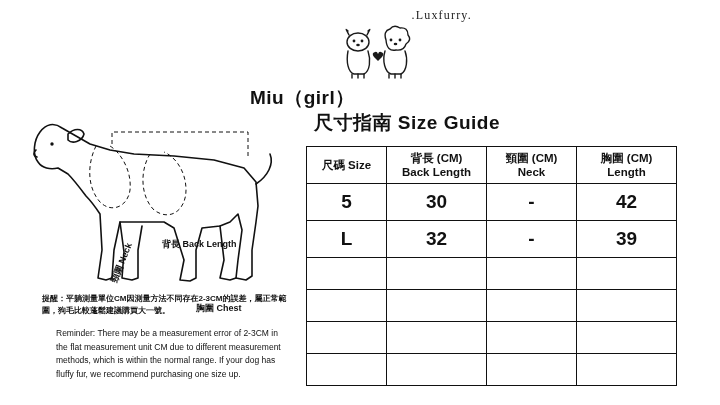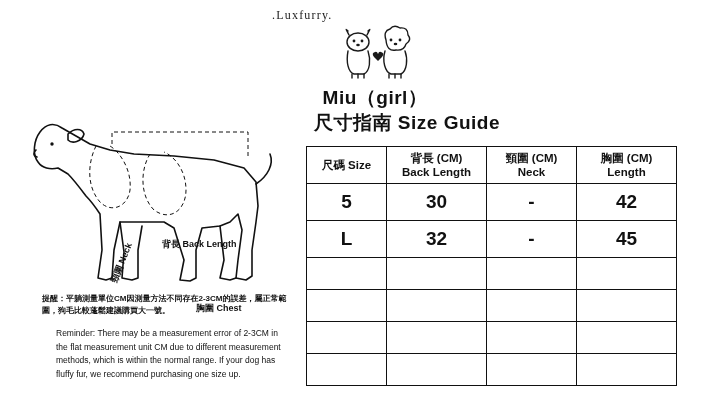--- a/index.html
+++ b/index.html
@@ -15,40 +15,39 @@
     color: #111111;
     position: relative;
   }
 
   
   #brand-block {
     position: absolute;
     left: 272px;
     top: 8px;
     width: 200px;
-    text-align: left;
+    text-align: right;
   }
   #brand-wordmark {
     font-family: "Liberation Serif", serif;
     font-size: 12px;
     letter-spacing: 1.2px;
     color: #222;
   }
   #logo-svg {
     display: block;
     margin: 1px auto 0 auto;
   }
 
   
   #title-name {
     position: absolute;
     left: 250px;
     top: 85px;
     width: 250px;
-    text-align: center;
     font-size: 19px;
     font-weight: bold;
     letter-spacing: 0.5px;
     color: #111;
   }
   #title-guide {
     position: absolute;
     left: 250px;
     top: 110px;
     width: 250px;
@@ -278,21 +277,21 @@
     <tr>
       <td>5</td>
       <td>30</td>
       <td>-</td>
       <td>42</td>
     </tr>
     <tr>
       <td>L</td>
       <td>32</td>
       <td>-</td>
-      <td>45</td>
+      <td>39</td>
     </tr>
     <tr class="empty">
       <td></td>
       <td></td>
       <td></td>
       <td></td>
     </tr>
     <tr class="empty">
       <td></td>
       <td></td>

